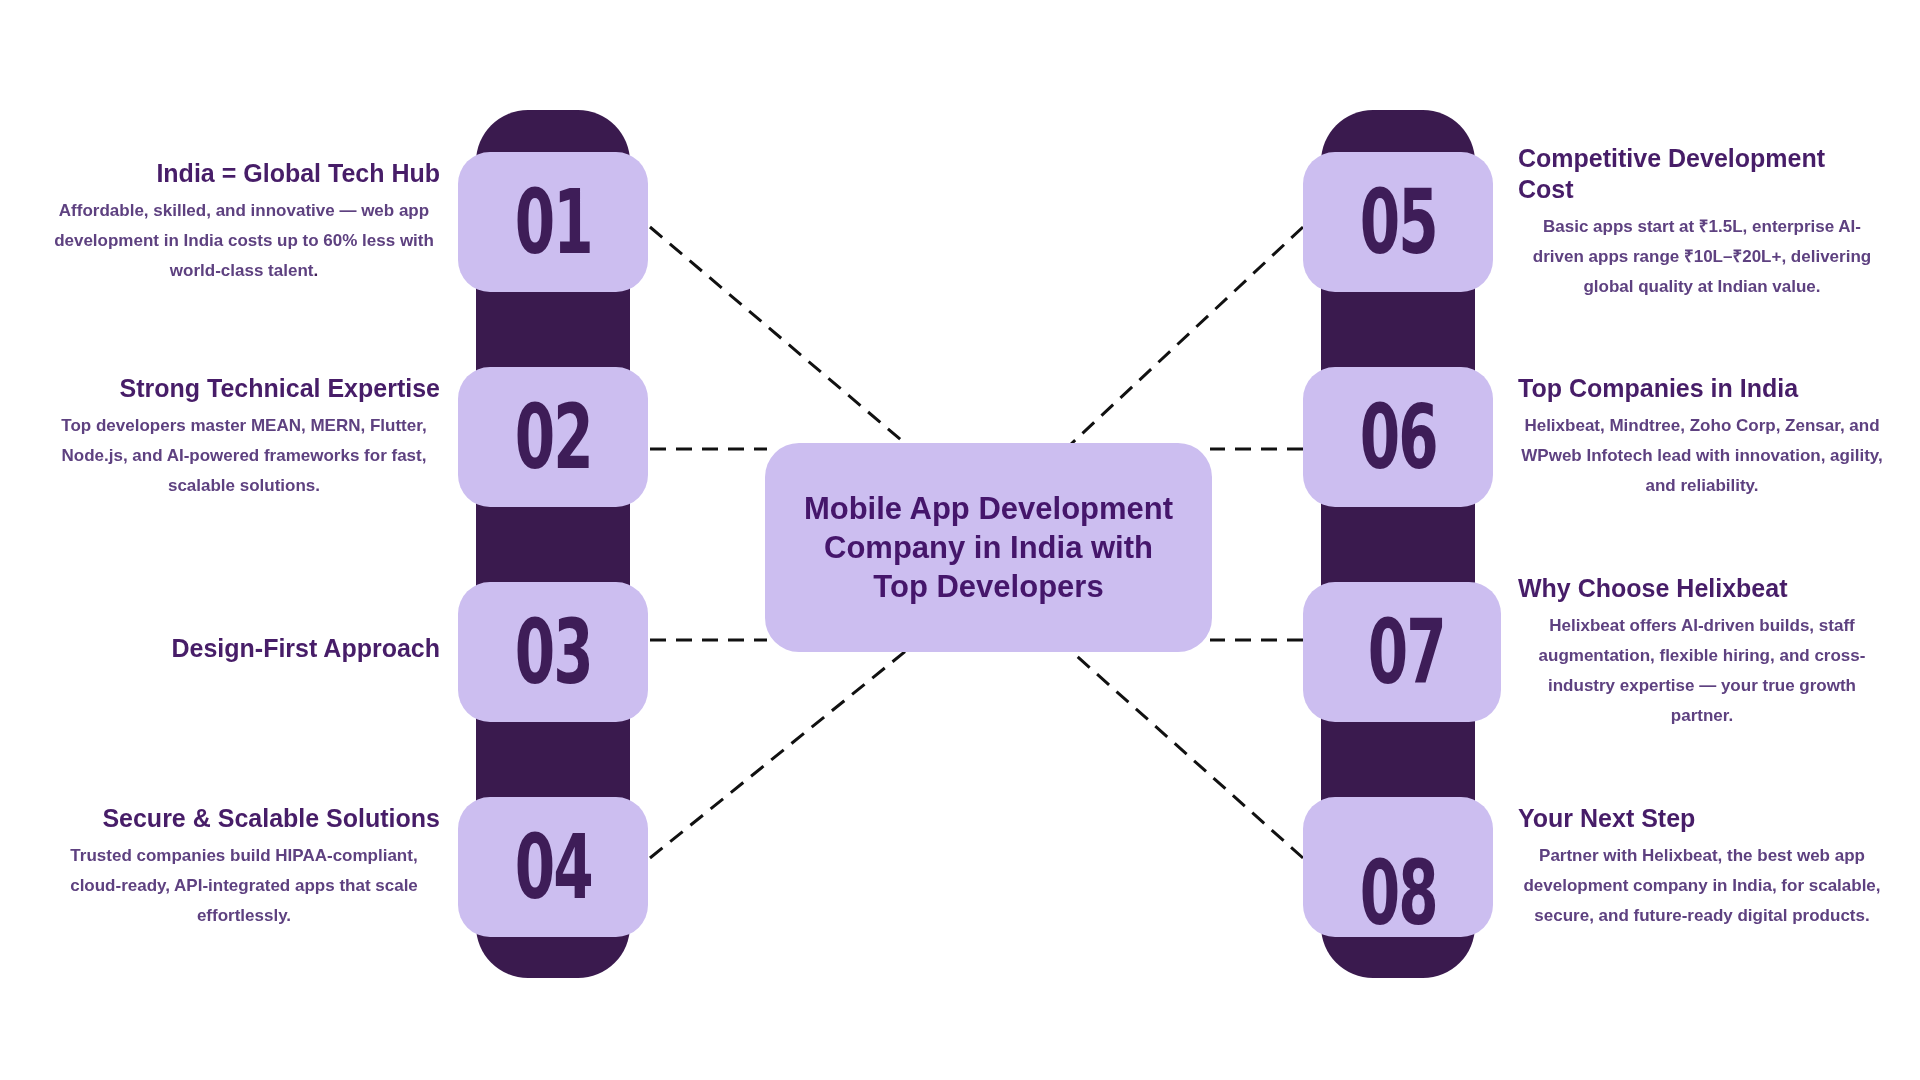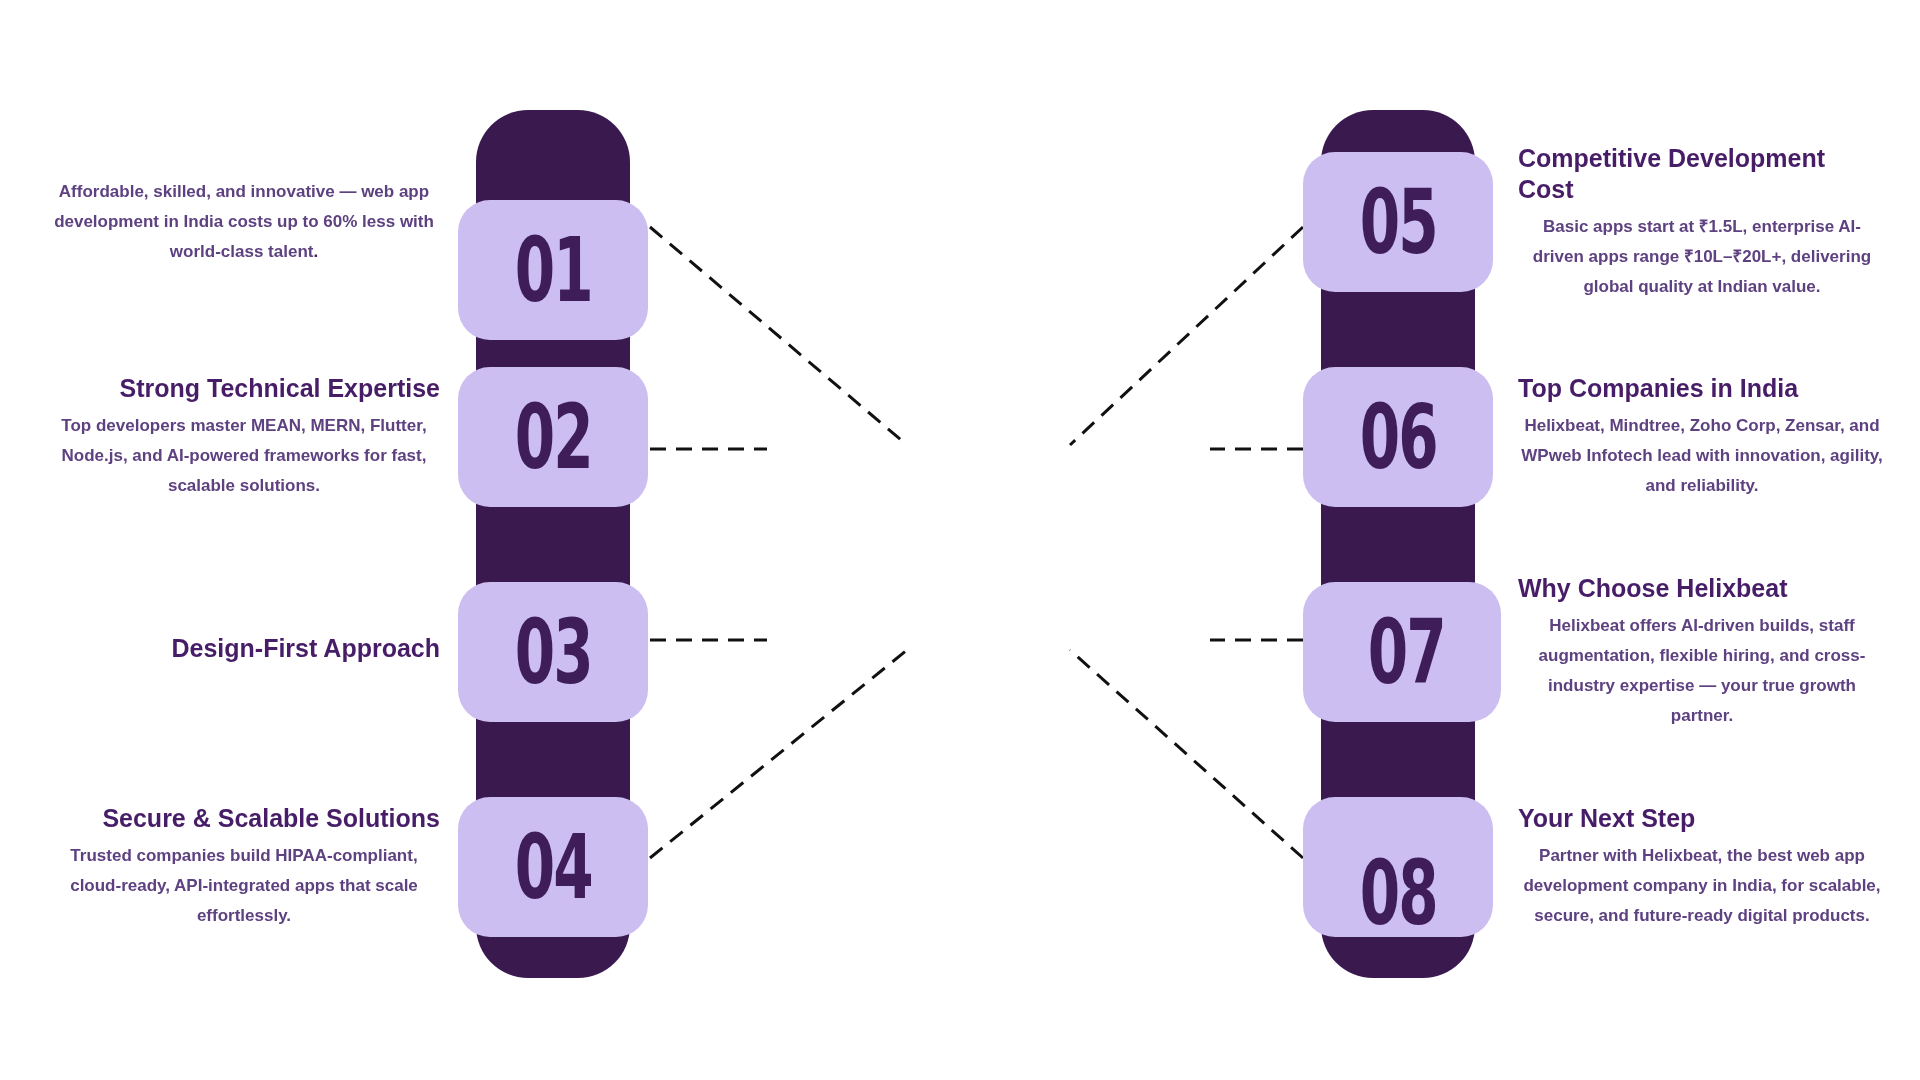--- a/index.html
+++ b/index.html
@@ -55,27 +55,31 @@
     <line x1="650" y1="858" x2="907" y2="650"></line>
     <line x1="1303" y1="227" x2="1070" y2="445"></line>
     <line x1="1303" y1="449" x2="1210" y2="449"></line>
     <line x1="1303" y1="640" x2="1210" y2="640"></line>
     <line x1="1303" y1="858" x2="1070" y2="650"></line>
   </svg>
 
   <div class="spine left"></div>
   <div class="spine right"></div>
 
+  <div class="center-box">
+    <div class="center-title">Mobile App Development Company in India with Top Developers</div>
+  </div>
 
   <div id="items-root">
     <div>
-      <div class="step-card" style="left: 458px; top: 152px; margin-top: 48px;">
+      <div class="step-card" style="left: 458px; top: 152px;">
         <span class="step-number">01</span>
       </div>
       <div class="item-text left" style="top: 222px;">
+        <div class="item-title">India = Global Tech Hub</div>
         <div class="item-body"><span>Affordable, skilled, and innovative — web app development in India costs up to 60% less with world-class talent</span><b>.</b></div>
       </div>
     </div>
 
     <div>
       <div class="step-card" style="left: 458px; top: 367px;">
         <span class="step-number">02</span>
       </div>
       <div class="item-text left" style="top: 437px;">
         <div class="item-title">Strong Technical Expertise</div>

